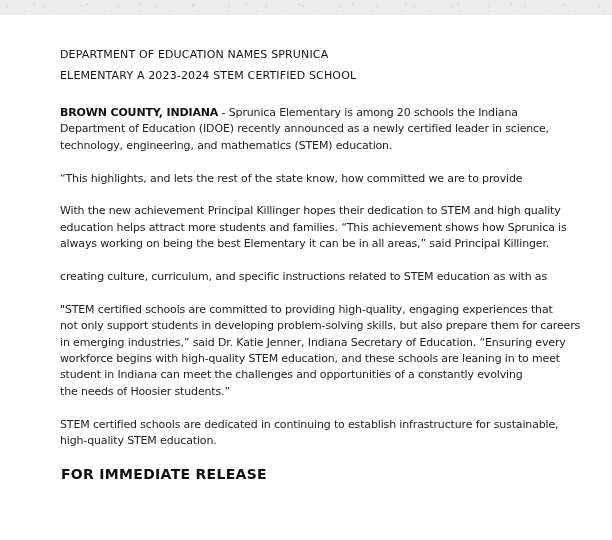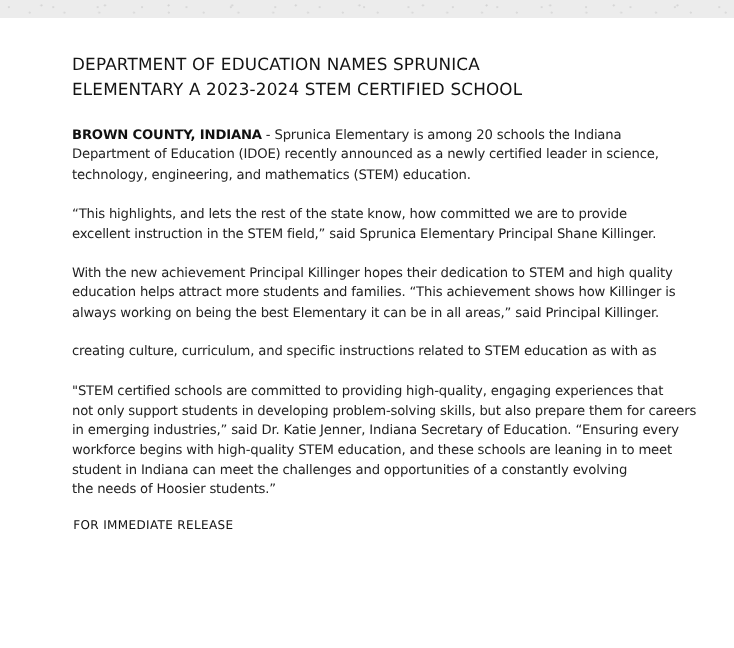--- a/index.html
+++ b/index.html
@@ -29,42 +29,42 @@
     }
     .page {
       position: absolute;
       left: 60px;
       top: 44px;
       width: 500px;
     }
     .headline {
       font-family: "DejaVu Sans", sans-serif;
       font-weight: normal;
-      font-size: 14px;
+      font-size: 11px;
       line-height: 21px;
       letter-spacing: 0.15px;
       color: #141414;
       margin: 0 0 19px 0;
       white-space: nowrap;
     }
     .para {
       font-size: 11px;
       line-height: 16.4px;
       margin: 0 0 16.4px 0;
       color: #222222;
       letter-spacing: -0.15px;
       white-space: nowrap;
     }
     .dateline {
       font-weight: bold;
       color: #111111;
     }
     .release {
-      font-size: 10px;
-      font-weight: normal;
+      font-size: 14px;
+      font-weight: bold;
       letter-spacing: 0.3px;
       color: #111111;
       margin-top: 4px;
       margin-left: 1px;
     }
     .line { display: block; }
   </style>
 </head>
 <body>
 
@@ -77,37 +77,40 @@
   </h1>
 
   <p class="para">
     <span class="line"><span class="dateline">BROWN COUNTY, INDIANA</span><span> - Sprunica Elementary is among 20 schools the Indiana</span></span>
     <span class="line">Department of Education (IDOE) recently announced as a newly certified leader in science,</span>
     <span class="line">technology, engineering, and mathematics (STEM) education.</span>
   </p>
 
   <p class="para">
     <span class="line">“This highlights, and lets the rest of the state know, how committed we are to provide</span>
-    <span class="line">excellent instruction in the STEM field,” said Sprunica Elementary Principal Shane Killinger.</span>
   </p>
 
   <p class="para">
     <span class="line">With the new achievement Principal Killinger hopes their dedication to STEM and high quality</span>
-    <span class="line">education helps attract more students and families. “This achievement shows how Killinger is</span>
+    <span class="line">education helps attract more students and families. “This achievement shows how Sprunica is</span>
     <span class="line">always working on being the best Elementary it can be in all areas,” said Principal Killinger.</span>
   </p>
 
   <p class="para">
     <span class="line">creating culture, curriculum, and specific instructions related to STEM education as with as</span>
   </p>
 
   <p class="para">
     <span class="line">"STEM certified schools are committed to providing high-quality, engaging experiences that</span>
     <span class="line">not only support students in developing problem-solving skills, but also prepare them for careers</span>
     <span class="line">in emerging industries,” said Dr. Katie Jenner, Indiana Secretary of Education. “Ensuring every</span>
     <span class="line">workforce begins with high-quality STEM education, and these schools are leaning in to meet</span>
     <span class="line">student in Indiana can meet the challenges and opportunities of a constantly evolving</span>
     <span class="line">the needs of Hoosier students.”</span>
   </p>
 
+  <p class="para">
+    <span class="line">STEM certified schools are dedicated in continuing to establish infrastructure for sustainable,</span>
+    <span class="line">high-quality STEM education.</span>
+  </p>
 
   <div class="release">FOR IMMEDIATE RELEASE</div>
 </div>
 
 </body></html>

